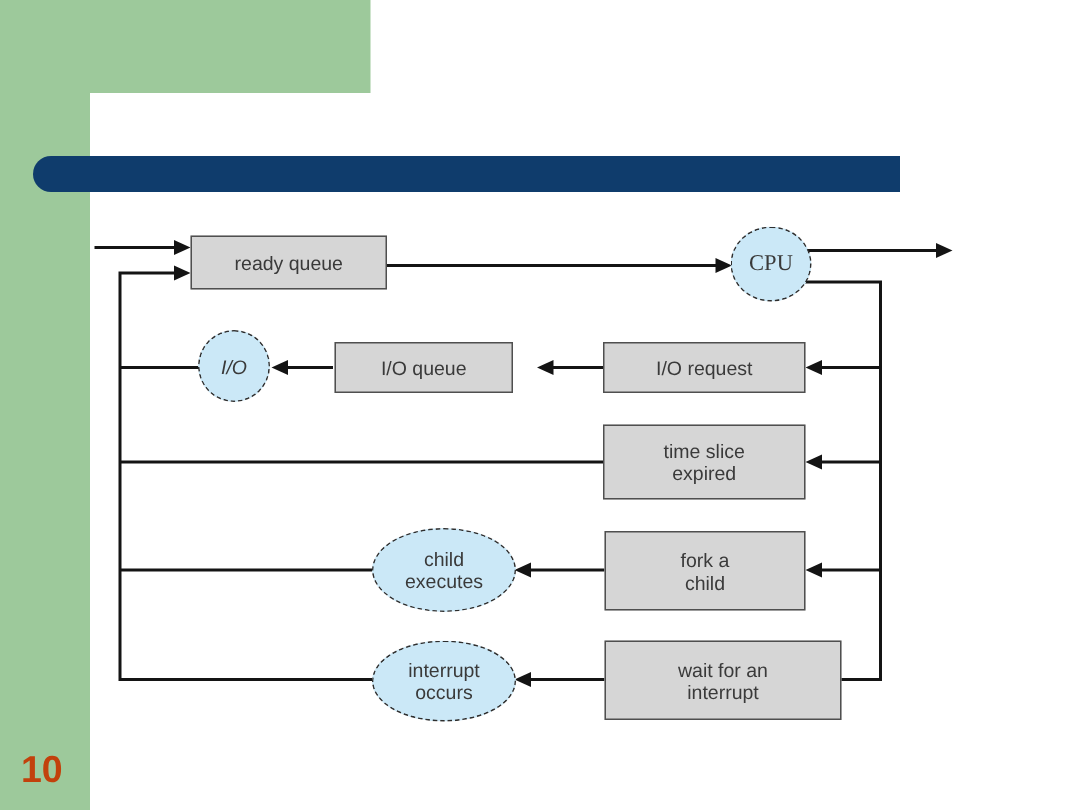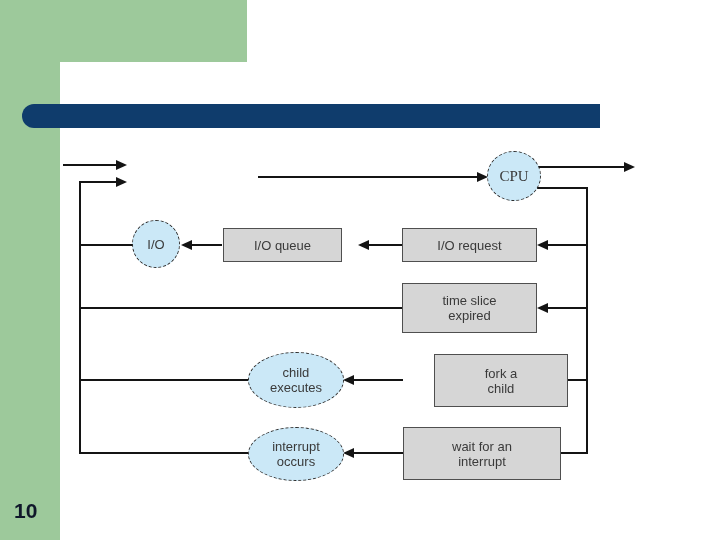--- a/index.html
+++ b/index.html
@@ -10,21 +10,21 @@
   
   .green-col{position:absolute;left:0;top:0;width:60px;height:540px;background:var(--sidebar-green);}
   .green-block{position:absolute;left:0;top:0;width:247px;height:62px;background:var(--sidebar-green);}
   .content-panel{position:absolute;left:60px;top:62px;width:660px;height:478px;background:#ffffff;border-top-left-radius:42px;}
   .accent-bar{position:absolute;left:22px;top:104px;width:578px;height:24px;background:var(--accent-navy);border-radius:12px 0 0 12px;}
   .slide-title{
     position:absolute;left:77px;top:53px;width:640px;
     font-family:"Liberation Serif",serif;font-size:37px;line-height:40px;
     color:var(--title-teal);white-space:nowrap;
   }
-  .page-number{position:absolute;left:14px;top:499px;color:#0f172a;font-size:21px;font-weight:bold;}
+  .page-number{position:absolute;left:14px;top:499px;color:#c2410c;font-size:25px;font-weight:bold;}
   
   svg.connectors{position:absolute;left:0;top:0;}
   .connector-lines path{stroke:var(--connector);stroke-width:2;fill:none;}
   .arrowheads path{fill:var(--connector);stroke:none;}
   .node{
     position:absolute;display:flex;align-items:center;justify-content:center;text-align:center;
     font-size:13px;color:#3a3a3a;line-height:15px;white-space:pre-line;
   }
   .node.rect{background:var(--node-box-fill);border:1.5px solid var(--node-box-border);box-sizing:border-box;}
   .node.ellipse{background:var(--node-ellipse-fill);border:1.6px dashed #2e2e2e;border-radius:50%;box-sizing:border-box;}
@@ -68,26 +68,29 @@
       <path d="M358 245 L369 240 L369 250 Z"></path>
       <path d="M537 245 L548 240 L548 250 Z"></path>
       <path d="M537 308 L548 303 L548 313 Z"></path>
       <path d="M343 380 L354 375 L354 385 Z"></path>
       <path d="M537 380 L548 375 L548 385 Z"></path>
       <path d="M343 453 L354 448 L354 458 Z"></path>
       <path d="M537 453 L548 448 L548 458 Z"></path>
     </g>
   </svg>
 
+  <div class="node rect" style="left:127px;top:157px;width:131px;height:36px;">
+    <span>ready queue</span>
+  </div>
 
   <div class="node ellipse cpu" style="left:487px;top:151px;width:54px;height:50px;">
     <span>CPU</span>
   </div>
 
-  <div class="node ellipse" style="left:132px;top:220px;width:48px;height:48px;">
+  <div class="node ellipse" style="left:132px;top:220px;width:48px;height:48px;font-style:italic;">
     <span>I/O</span>
   </div>
 
   <div class="node rect" style="left:223px;top:228px;width:119px;height:34px;">
     <span>I/O queue</span>
   </div>
 
   <div class="node rect" style="left:402px;top:228px;width:135px;height:34px;text-align:center;">
     <span>I/O request</span>
   </div>
@@ -95,21 +98,21 @@
   <div class="node rect" style="left:402px;top:283px;width:135px;height:50px;">
     <span>time slice
 expired</span>
   </div>
 
   <div class="node ellipse" style="left:248px;top:352px;width:96px;height:56px;">
     <span>child
 executes</span>
   </div>
 
-  <div class="node rect" style="left:403px;top:354px;width:134px;height:53px;margin-left:31px;">
+  <div class="node rect" style="left:403px;top:354px;width:134px;height:53px;">
     <span>fork a
 child</span>
   </div>
 
   <div class="node ellipse" style="left:248px;top:427px;width:96px;height:54px;">
     <span>interrupt
 occurs</span>
   </div>
 
   <div class="node rect" style="left:403px;top:427px;width:158px;height:53px;">

